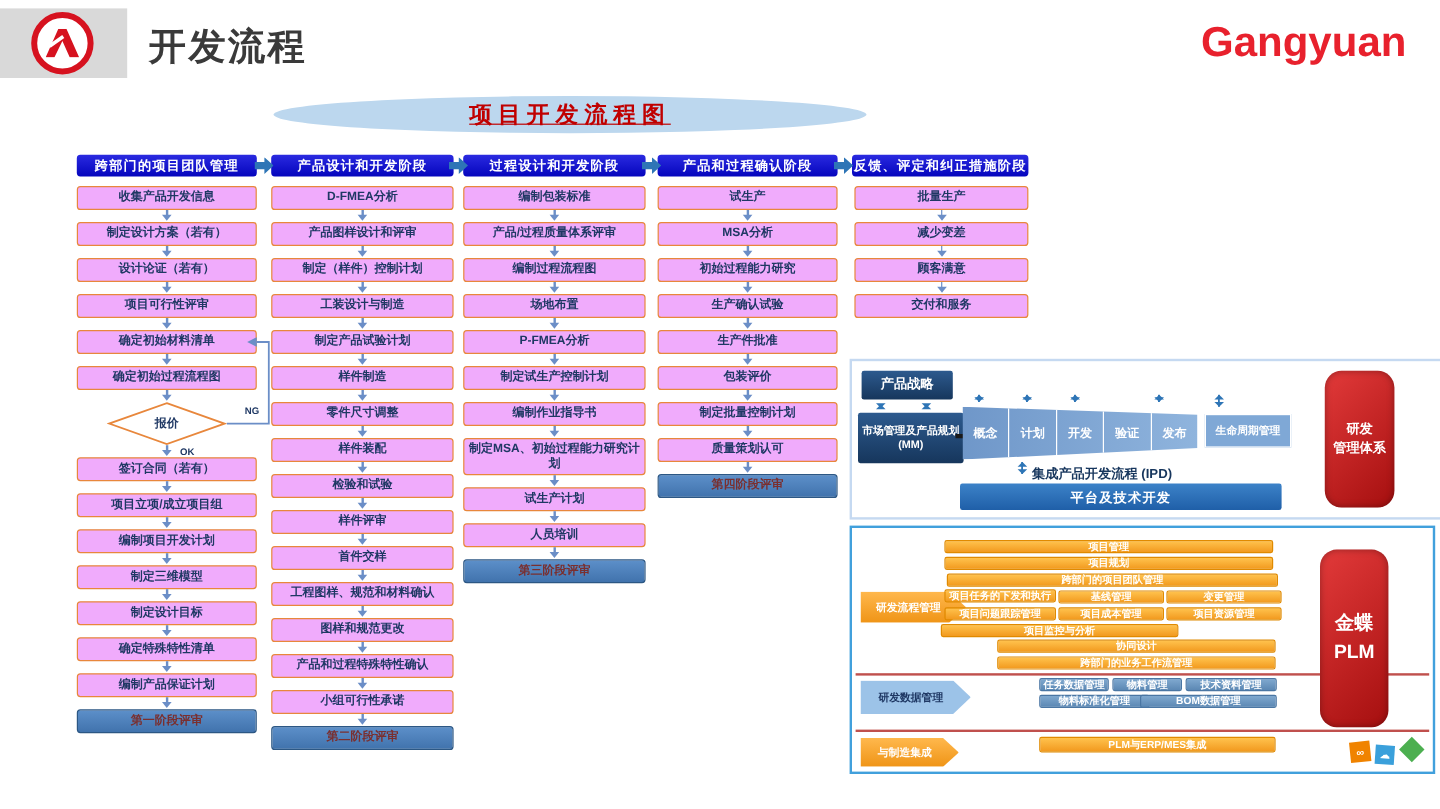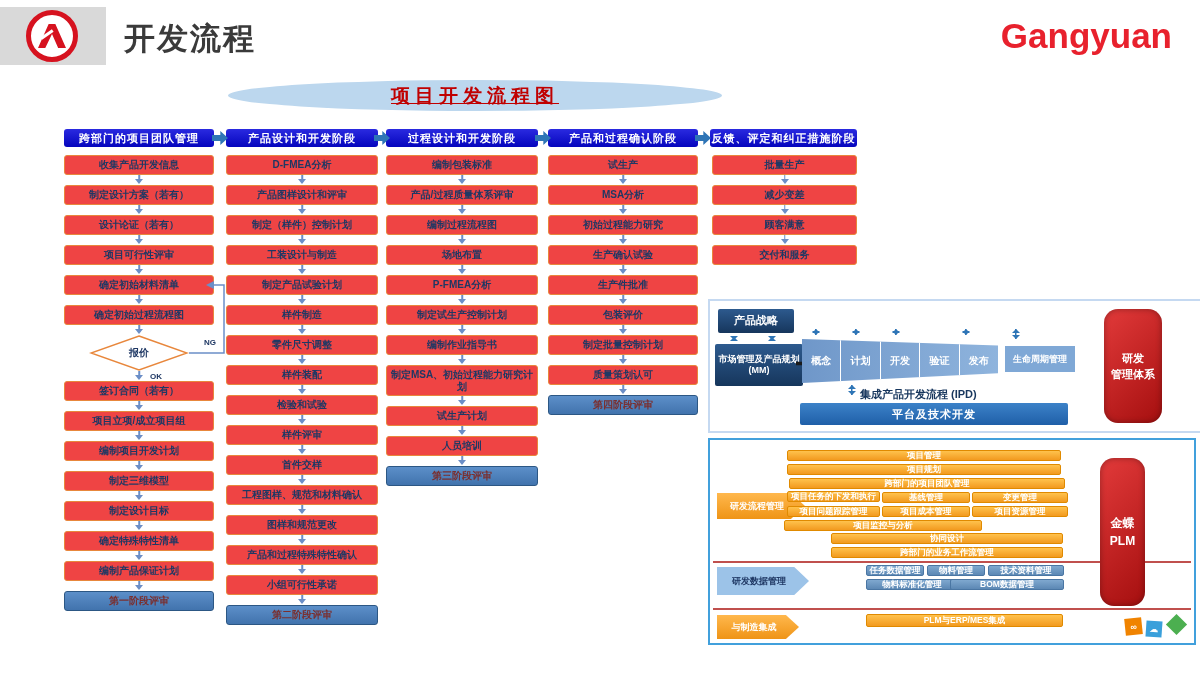--- a/index.html
+++ b/index.html
@@ -19,21 +19,21 @@
            background:#bcd7ee;display:flex;align-items:center;justify-content:center;}
   .ellipse span{font-size:19px;font-weight:bold;color:#c00000;letter-spacing:5px;text-decoration:underline;}
   
   .phead{position:absolute;top:129px;height:18px;background:linear-gradient(#2a2ae0,#0505bd);
          color:#fff;font-size:11px;font-weight:bold;display:flex;align-items:center;justify-content:center;
          border-radius:3px;letter-spacing:1px;box-sizing:border-box;}
   .blockarrow{position:absolute;top:131px;width:16px;height:14px;background:#2e75b6;
          clip-path:polygon(0 28%,52% 28%,52% 0,100% 50%,52% 100%,52% 72%,0 72%);}
   
   .fcol{position:absolute;top:155px;display:flex;flex-direction:column;align-items:center;}
-  .fbox{width:100%;min-height:20px;background:#ef4444;border:1.5px solid #e8873c;border-radius:3px;
+  .fbox{width:100%;min-height:20px;background:#f0abfc;border:1.5px solid #e8873c;border-radius:3px;
         display:flex;align-items:center;justify-content:center;font-size:10px;font-weight:bold;
         color:#1f3864;text-align:center;line-height:1.15;box-sizing:border-box;padding:0 2px;}
   .fbox.two{min-height:31px;}
   .review{background:linear-gradient(#5c8fc9,#4173ad);border:1px solid #2c5784;color:#7a2f2f;}
   .farr{height:10px;width:12px;position:relative;flex:none;}
   .farr::before{content:'';position:absolute;left:50%;top:0;transform:translateX(-50%);width:1.5px;height:5px;background:#6b8ec7;}
   .farr::after{content:'';position:absolute;left:50%;top:4px;transform:translateX(-50%);
         border:4px solid transparent;border-top:5px solid #6b8ec7;}
   .diamond{position:relative;width:100px;height:36px;flex:none;}
   .diamond svg{position:absolute;left:0;top:0;}
@@ -286,18 +286,18 @@
   <div class="bbar" style="left:156px;top:125px;width:58px;">任务数据管理</div>
   <div class="bbar" style="left:217px;top:125px;width:58px;">物料管理</div>
   <div class="bbar" style="left:278px;top:125px;width:76px;">技术资料管理</div>
   <div class="bbar" style="left:156px;top:139px;width:92px;">物料标准化管理</div>
   <div class="bbar" style="left:240px;top:139px;width:114px;">BOM数据管理</div>
 
   <div class="redline" style="top:168px;"></div>
 
   <div class="obar" style="left:156px;top:174px;width:197px;height:13px;">PLM与ERP/MES集成</div>
 
-  <div class="redpill" style="left:390px;top:18px;width:45px;height:148px;font-size:12px;">金蝶PLM</div>
+  <div class="redpill" style="left:390px;top:18px;width:57px;height:148px;font-size:16px;">金蝶PLM</div>
 
   <div class="kicon" style="left:415px;top:178px;width:17px;height:17px;background:#f08300;transform:rotate(-6deg);">∞</div>
   <div class="kicon" style="left:436px;top:181px;width:16px;height:16px;background:#3aa0db;transform:rotate(4deg);">☁</div>
   <div class="kicon" style="left:459px;top:177px;width:15px;height:15px;background:#4caf50;transform:rotate(45deg);"></div>
 </div>
 
 </body></html>

